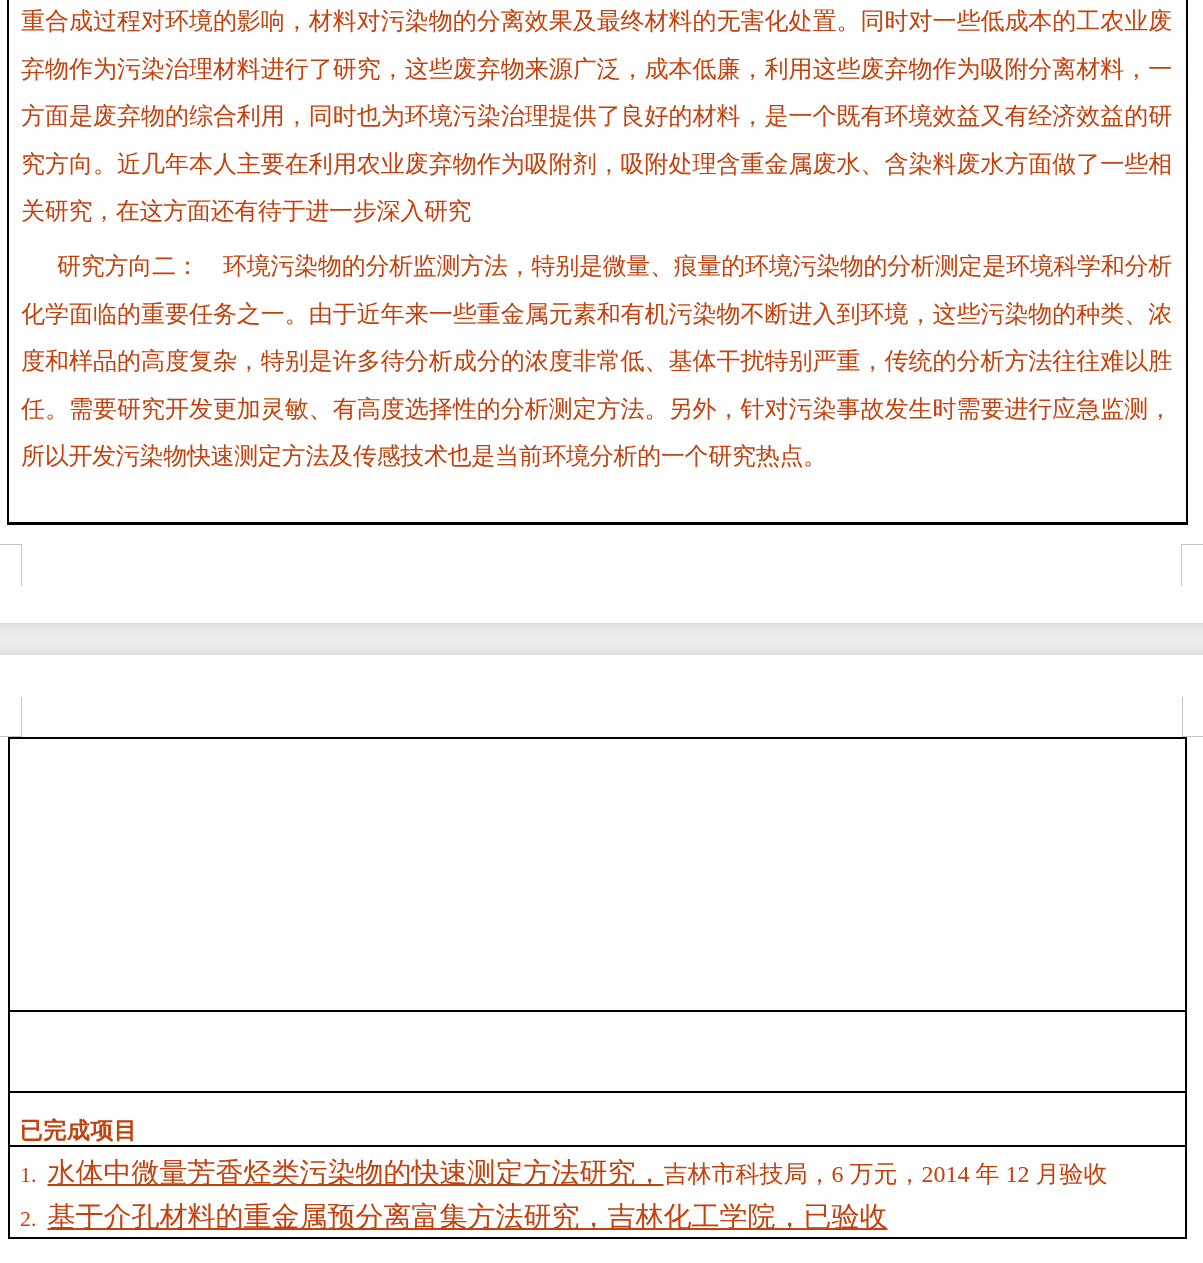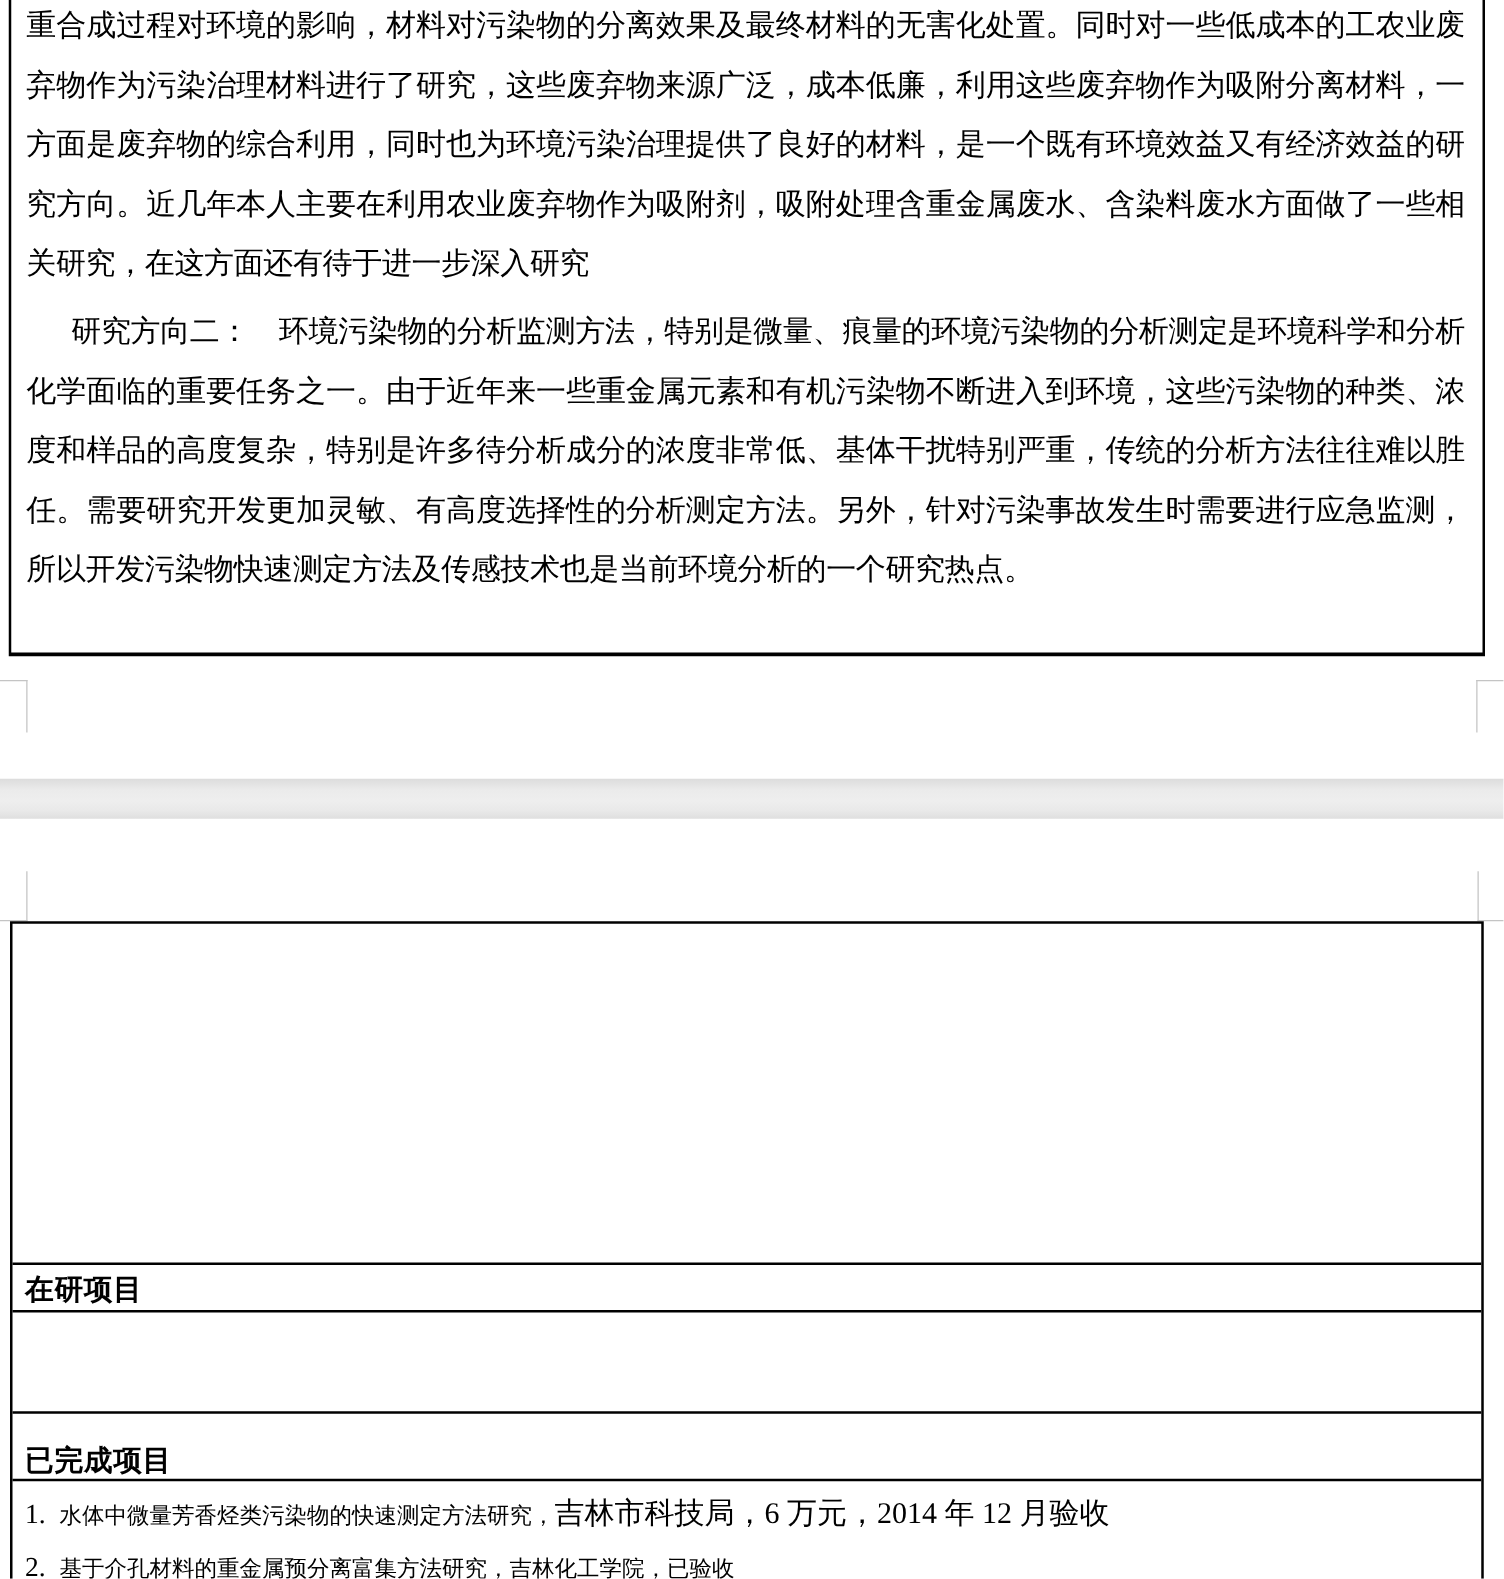--- a/index.html
+++ b/index.html
@@ -2,21 +2,21 @@
 <html><head>
 <meta charset="utf-8">
 <style>
   html,body{margin:0;padding:0;background:#ffffff;}
   #canvas{
     position:relative;
     width:1203px;height:1263px;
     overflow:hidden;
     background:#ffffff;
     font-family:"Liberation Serif","DejaVu Serif",serif;
-    color:#000000;
+    color:#c2410c;
   }
 
   
   .p1-cell{
     position:absolute;
     left:7px;top:-6px;
     width:1151px;
     height:524px;
     border:2px solid #000;
     border-bottom-width:3px;
@@ -67,21 +67,21 @@
     letter-spacing:0.5px;
   }
   .proj-line{
     line-height:40px;
     white-space:nowrap;
   }
   .proj-num{
     font-size:22px;
     margin-right:11px;
   }
-  .proj-title{ font-size:18px; }
+  .proj-title{ font-size:28px;text-decoration:underline; }
   .proj-detail{ font-size:24px; }
 </style>
 </head>
 <body>
 
 <div id="canvas">
 
   <div class="p1-cell">
     <p class="doc-par">重合成过程对环境的影响，材料对污染物的分离效果及最终材料的无害化处置。同时对一些低成本的工农业废弃物作为污染治理材料进行了研究，这些废弃物来源广泛，成本低廉，利用这些废弃物作为吸附分离材料，一方面是废弃物的综合利用，同时也为环境污染治理提供了良好的材料，是一个既有环境效益又有经济效益的研究方向。近几年本人主要在利用农业废弃物作为吸附剂，吸附处理含重金属废水、含染料废水方面做了一些相关研究，在这方面还有待于进一步深入研究</p>
     <p class="doc-par second">研究方向二：　环境污染物的分析监测方法，特别是微量、痕量的环境污染物的分析测定是环境科学和分析化学面临的重要任务之一。由于近年来一些重金属元素和有机污染物不断进入到环境，这些污染物的种类、浓度和样品的高度复杂，特别是许多待分析成分的浓度非常低、基体干扰特别严重，传统的分析方法往往难以胜任。需要研究开发更加灵敏、有高度选择性的分析测定方法。另外，针对污染事故发生时需要进行应急监测，所以开发污染物快速测定方法及传感技术也是当前环境分析的一个研究热点。</p>
@@ -96,23 +96,20 @@
 
   <div class="mark" style="left:21px;top:697px;width:1px;height:40px;"></div>
   <div class="mark" style="left:0;top:736px;width:22px;height:1px;"></div>
   <div class="mark" style="left:1182px;top:697px;width:1px;height:40px;"></div>
   <div class="mark" style="left:1182px;top:736px;width:21px;height:1px;"></div>
 
   <div class="p2-table">
 
     <div class="row row-empty-large"></div>
 
-    <div class="row bt row-header-1">
-      <span class="hdr-label">在研项目</span>
-    </div>
 
     <div class="row bt row-empty-small"></div>
 
     <div class="row bt row-header-2">
       <span class="hdr-label">已完成项目</span>
     </div>
 
     <div class="row bt row-items">
 
       <div class="proj-line">

